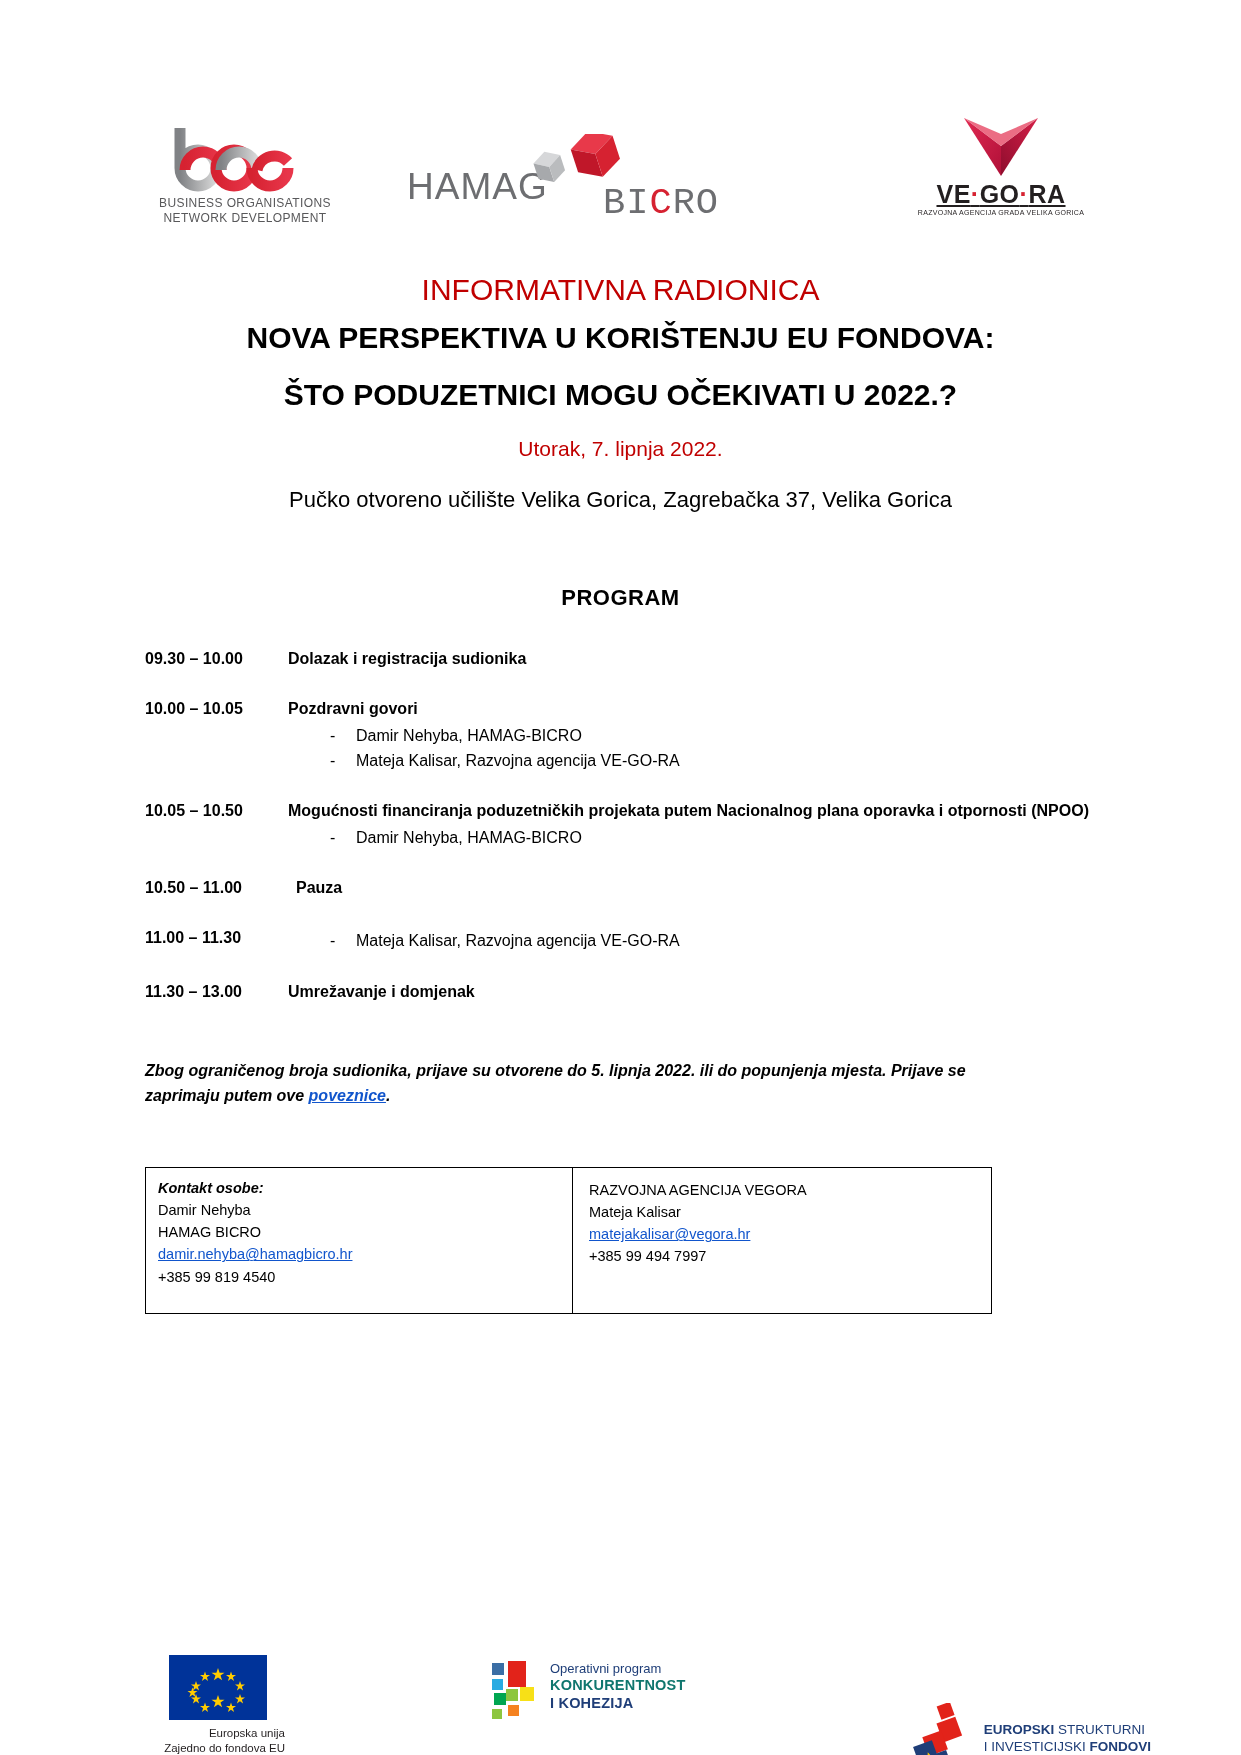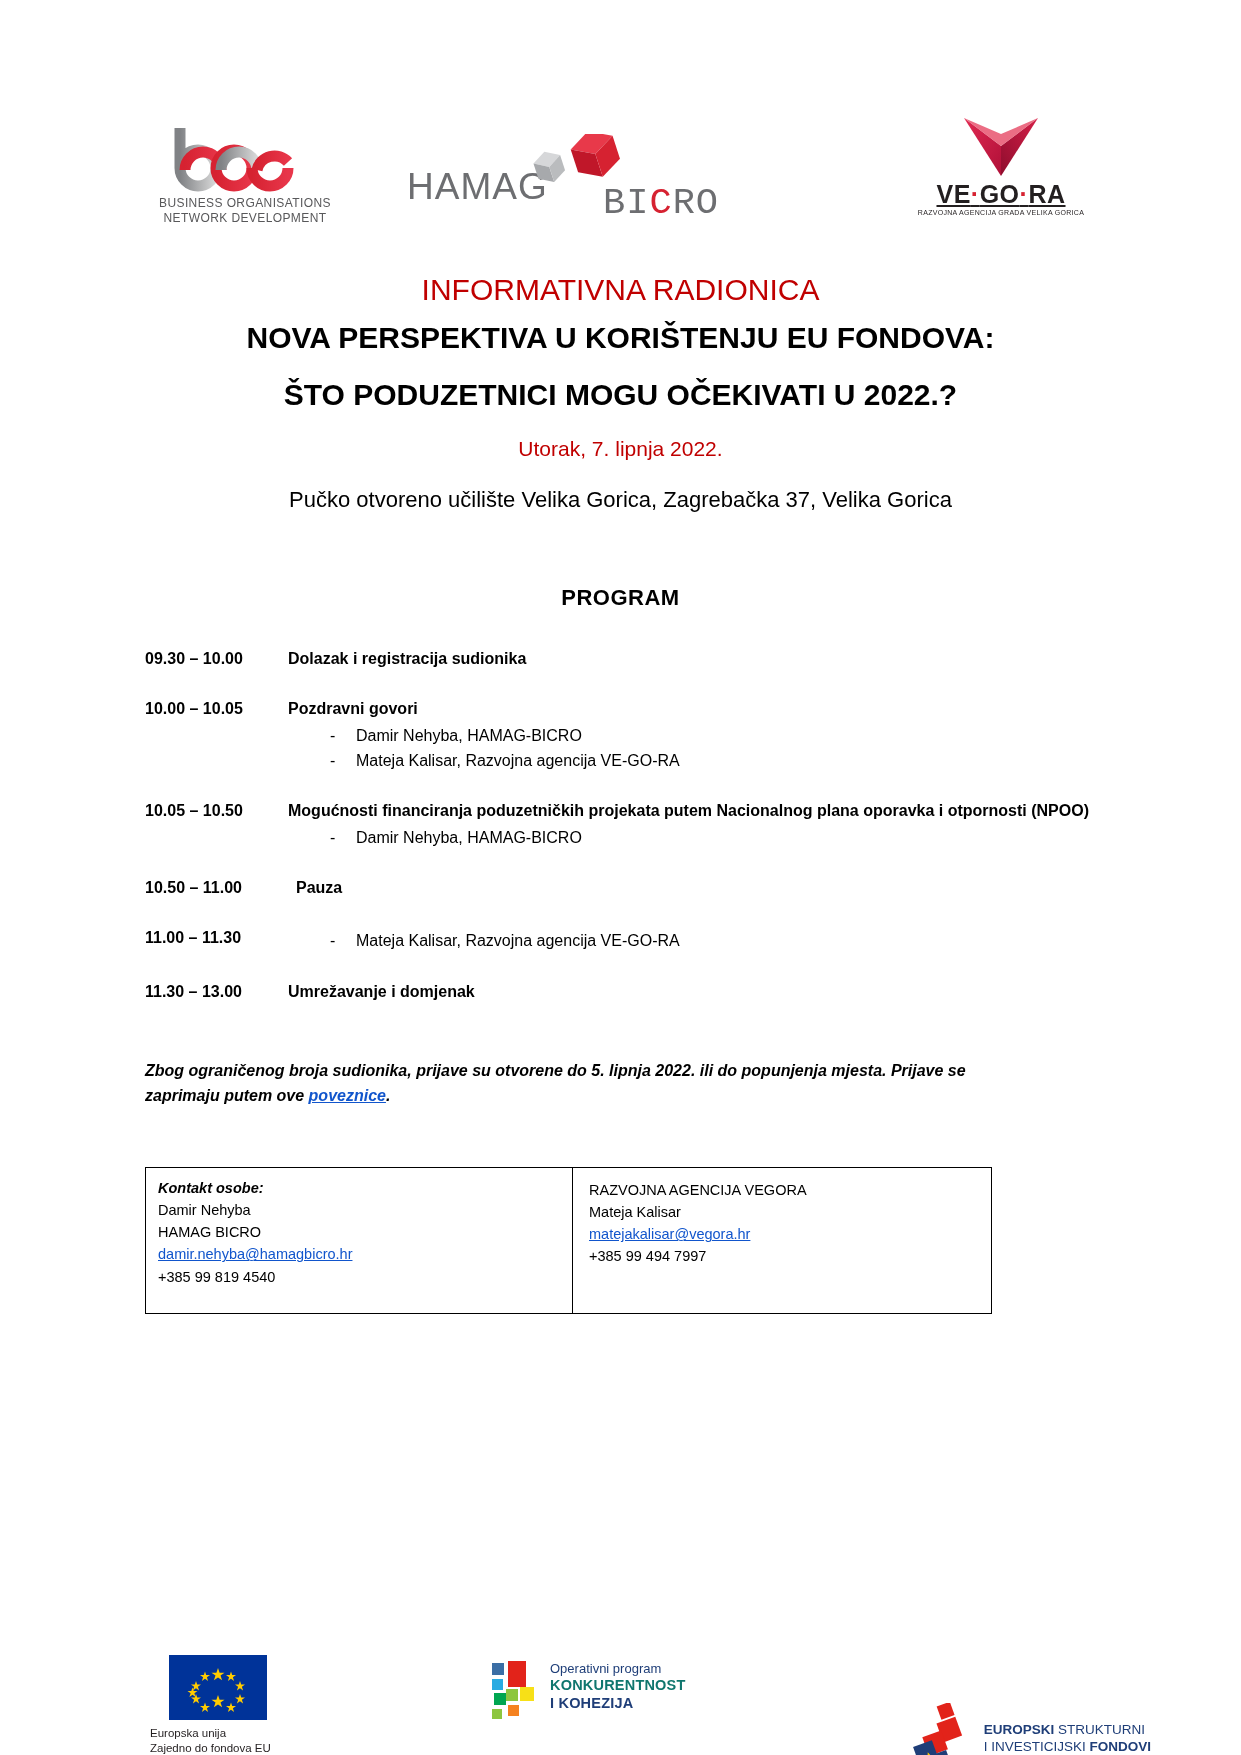--- a/index.html
+++ b/index.html
@@ -241,21 +241,21 @@
     left: 0;
     right: 0;
     bottom: 56px;
     height: 170px;
   }
   .eu-flag-block {
     position: absolute;
     left: 150px;
     top: 14px;
     width: 135px;
-    text-align: left;
+    text-align: right;
   }
   .eu-flag {
     width: 98px;
     height: 65px;
     margin: 0 auto;
     background: #003399;
     position: relative;
   }
   .eu-caption {
     font-size: 11.5px;

